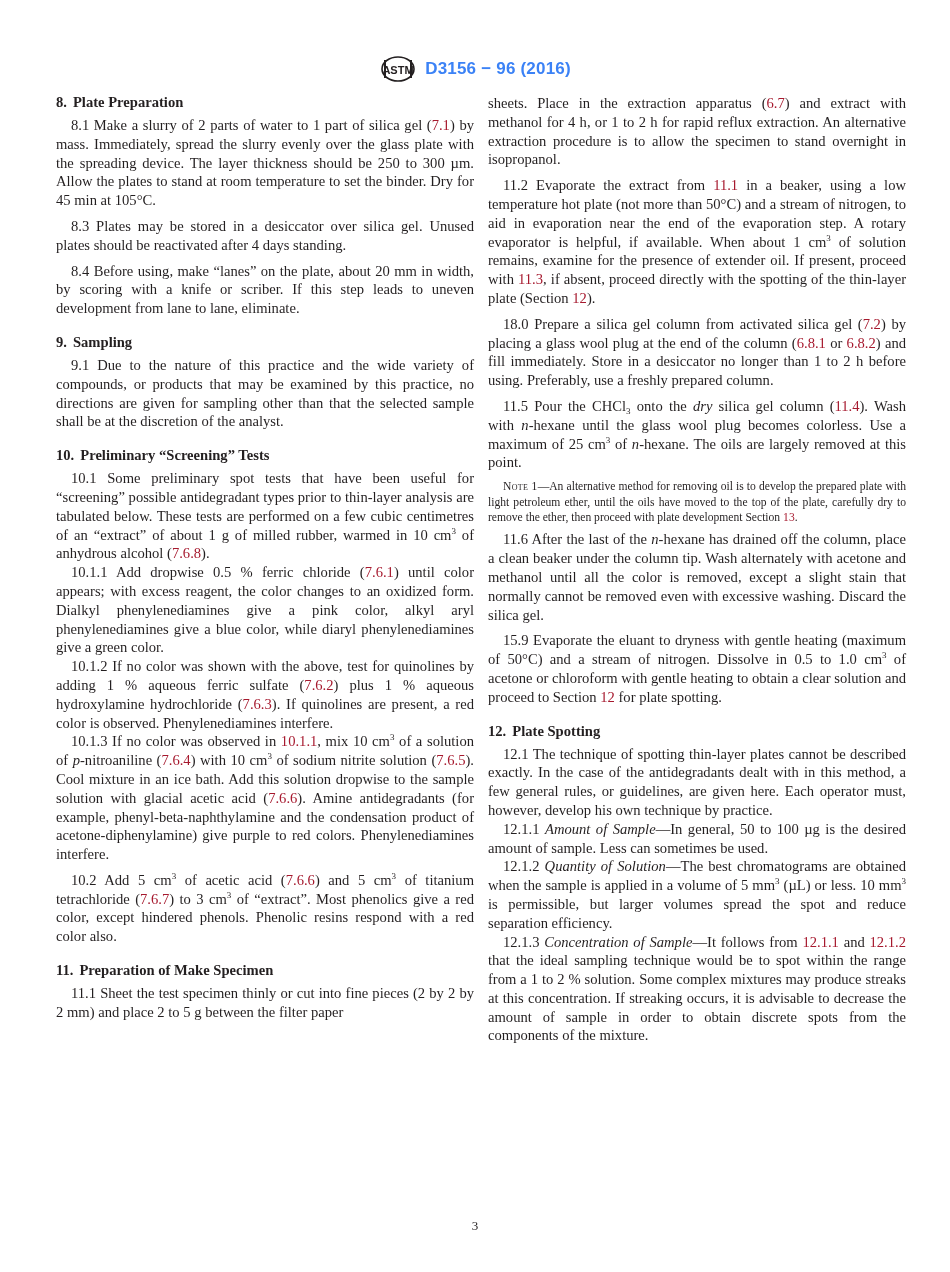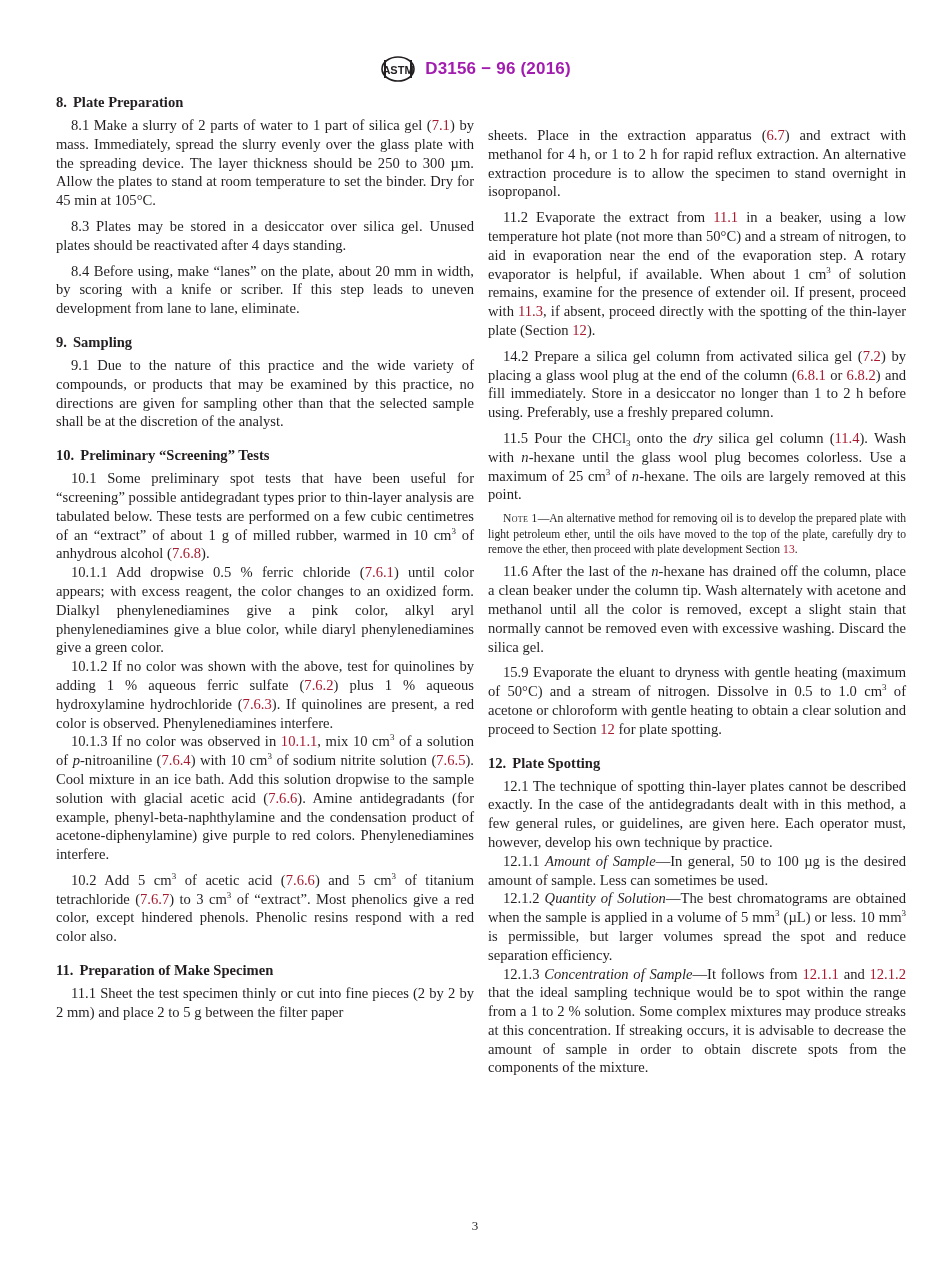--- a/index.html
+++ b/index.html
@@ -8,28 +8,28 @@
     font-family: "Liberation Serif", "DejaVu Serif", serif;
     color: #231f20;
   }
   .header {
     position: absolute; top: 55px; left: 0; width: 950px;
     display: flex; justify-content: center; align-items: center; gap: 8px;
   }
   .logo { width: 38px; height: 28px; display: inline-block; }
   .doc-id {
     font-family: "Liberation Sans", "DejaVu Sans", sans-serif;
-    font-weight: bold; font-size: 17px; color: #a21caf; letter-spacing: 0.2px;
+    font-weight: bold; font-size: 17px; color: #3b82f6; letter-spacing: 0.2px;
   }
   .col {
     position: absolute; top: 92px; width: 418px;
     font-size: 14.6px; line-height: 18.8px; text-align: justify;
   }
   .col.left { left: 56px; }
-  .col.right { left: 488px; top: 94px; margin-top: 32px; }
+  .col.right { left: 488px; top: 94px; }
   h2 {
     font-size: 14.6px; font-weight: bold; margin: 0 0 4px 0; line-height: 20px;
   }
   h2 .num { margin-right: 6px; }
   p { margin: 0 0 7px 0; text-indent: 15px; }
   p.tight { margin-bottom: 0; }
   p.cont { text-indent: 0; }
   .sec-gap { margin-top: 14px; }
   .link { color: #a6192e; }
   sup { font-size: 9px; line-height: 0; vertical-align: 6px; }
@@ -75,21 +75,21 @@
   <p><span>10.1.3  If no color was observed in </span><a class="link">10.1.1</a><span>, mix 10 cm</span><sup>3</sup><span> of a solution of </span><i>p</i><span>-nitroaniline (</span><a class="link">7.6.4</a><span>) with 10 cm</span><sup>3</sup><span> of sodium nitrite solution (</span><a class="link">7.6.5</a><span>). Cool mixture in an ice bath. Add this solution dropwise to the sample solution with glacial acetic acid (</span><a class="link">7.6.6</a><span>). Amine antidegradants (for example, phenyl-beta-naphthylamine and the condensation product of acetone-diphenylamine) give purple to red colors. Phenylenediamines interfere.</span></p>
   <p><span>10.2  Add 5 cm</span><sup>3</sup><span> of acetic acid (</span><a class="link">7.6.6</a><span>) and 5 cm</span><sup>3</sup><span> of titanium tetrachloride (</span><a class="link">7.6.7</a><span>) to 3 cm</span><sup>3</sup><span> of “extract”. Most phenolics give a red color, except hindered phenols. Phenolic resins respond with a red color also.</span></p>
 
   <h2 class="sec-gap"><span class="num">11.</span><span>Preparation of Make Specimen</span></h2>
   <p>11.1  Sheet the test specimen thinly or cut into fine pieces (2 by 2 by 2 mm) and place 2 to 5 g between the filter paper</p>
 </div>
 
 <div class="col right">
   <p class="cont"><span>sheets. Place in the extraction apparatus (</span><a class="link">6.7</a><span>) and extract with methanol for 4 h, or 1 to 2 h for rapid reflux extraction. An alternative extraction procedure is to allow the specimen to stand overnight in isopropanol.</span></p>
   <p><span>11.2  Evaporate the extract from </span><a class="link">11.1</a><span> in a beaker, using a low temperature hot plate (not more than 50°C) and a stream of nitrogen, to aid in evaporation near the end of the evaporation step. A rotary evaporator is helpful, if available. When about 1 cm</span><sup>3</sup><span> of solution remains, examine for the presence of extender oil. If present, proceed with </span><a class="link">11.3</a><span>, if absent, proceed directly with the spotting of the thin-layer plate (Section </span><a class="link">12</a><span>).</span></p>
-  <p><span>14.2  Prepare a silica gel column from activated silica gel (</span><a class="link">7.2</a><span>) by placing a glass wool plug at the end of the column (</span><a class="link">6.8.1</a><span> or </span><a class="link">6.8.2</a><span>) and fill immediately. Store in a desiccator no longer than 1 to 2 h before using. Preferably, use a freshly prepared column.</span></p>
+  <p><span>18.0  Prepare a silica gel column from activated silica gel (</span><a class="link">7.2</a><span>) by placing a glass wool plug at the end of the column (</span><a class="link">6.8.1</a><span> or </span><a class="link">6.8.2</a><span>) and fill immediately. Store in a desiccator no longer than 1 to 2 h before using. Preferably, use a freshly prepared column.</span></p>
   <p><span>11.5  Pour the CHCl</span><sub>3</sub><span> onto the </span><i>dry</i><span> silica gel column (</span><a class="link">11.4</a><span>). Wash with </span><i>n</i><span>-hexane until the glass wool plug becomes colorless. Use a maximum of 25 cm</span><sup>3</sup><span> of </span><i>n</i><span>-hexane. The oils are largely removed at this point.</span></p>
 
   <p class="note"><span class="note-label">Note 1</span><span>—An alternative method for removing oil is to develop the prepared plate with light petroleum ether, until the oils have moved to the top of the plate, carefully dry to remove the ether, then proceed with plate development Section </span><a class="link">13</a><span>.</span></p>
 
   <p><span>11.6  After the last of the </span><i>n</i><span>-hexane has drained off the column, place a clean beaker under the column tip. Wash alternately with acetone and methanol until all the color is removed, except a slight stain that normally cannot be removed even with excessive washing. Discard the silica gel.</span></p>
   <p><span>15.9  Evaporate the eluant to dryness with gentle heating (maximum of 50°C) and a stream of nitrogen. Dissolve in 0.5 to 1.0 cm</span><sup>3</sup><span> of acetone or chloroform with gentle heating to obtain a clear solution and proceed to Section </span><a class="link">12</a><span> for plate spotting.</span></p>
 
   <h2 class="sec-gap"><span class="num">12.</span><span>Plate Spotting</span></h2>
   <p class="tight">12.1  The technique of spotting thin-layer plates cannot be described exactly. In the case of the antidegradants dealt with in this method, a few general rules, or guidelines, are given here. Each operator must, however, develop his own technique by practice.</p>
   <p class="tight"><span>12.1.1  </span><i>Amount of Sample</i><span>—In general, 50 to 100 µg is the desired amount of sample. Less can sometimes be used.</span></p>

